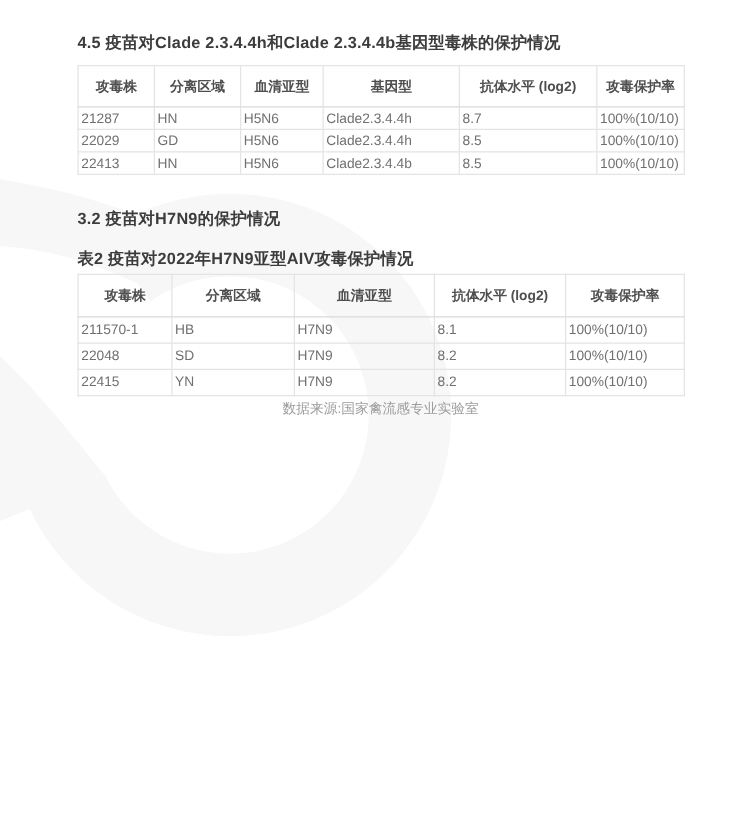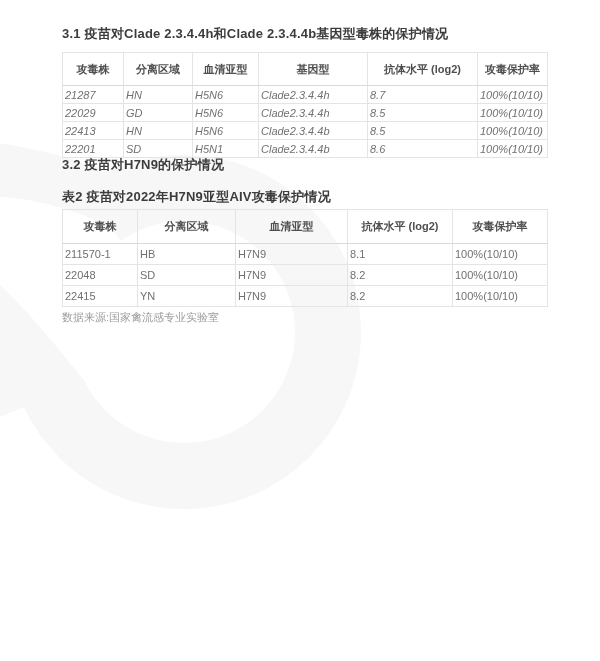--- a/index.html
+++ b/index.html
@@ -45,49 +45,50 @@
     overflow:hidden;white-space:nowrap;
   }
   table.t th{
     font-size:11px;font-weight:700;color:#4f4f4f;
     border-bottom-color:#dadada;
   }
   table.t td{
     font-size:11px;font-weight:400;color:#707070;
   }
   .t1 th{height:32px;}
-  .t1 td{height:17px;font-style:italic;}
+  .t1 td{height:17px;}
   .t2 th{height:33px;}
   .t2 td{height:20px;margin-left:33px;}
-  .h2-gap{margin-top:0;}
+  .h2-gap{margin-top:28px;}
   .cap2{margin-top:18px;}
   .source-note{
     margin-top:4px;
     width:485px;
+    text-align:center;
     font-size:11px;line-height:13px;
     color:#9c9c9c;
   }
 </style>
 </head>
 <body>
 
 <svg class="watermark" width="600" height="661" viewBox="0 0 600 661" aria-hidden="true">
   <g fill="#f7f7f8" stroke="none">
 
     <path d="M 101.4 214 A 144 144 0 1 1 53.5 392.9" fill="none" stroke="#f7f7f8" stroke-width="66"></path>
 
     <path d="M -25 140 C 30 146 80 160 109 172 L 128 236 C 70 205 25 196 -25 196 Z"></path>
 
     <path d="M -25 262 C 25 305 55 345 83 379 L 24 407 C 5 415 -8 420 -25 428 Z"></path>
   </g>
 </svg>
 
 <div class="content">
 
-  <h3 class="sec-heading first">3.1  疫苗对Clade 2.3.4.4h和Clade 2.3.4.4b基因型毒株的保护情况</h3>
+  <h3 class="sec-heading first">4.5  疫苗对Clade 2.3.4.4h和Clade 2.3.4.4b基因型毒株的保护情况</h3>
 
 
   <table class="t t1">
     <colgroup>
       <col style="width:61px">
         <col style="width:69px">
         <col style="width:66px">
       <col style="width:109px">
         <col style="width:110px">
         <col style="width:70px">
@@ -118,28 +119,20 @@
           <td>Clade2.3.4.4h</td>
           <td>8.5</td>
           <td>100%(10/10)</td>
         </tr>
         <tr>
           <td>22413</td>
           <td>HN</td>
           <td>H5N6</td>
           <td>Clade2.3.4.4b</td>
           <td>8.5</td>
-          <td>100%(10/10)</td>
-        </tr>
-        <tr>
-          <td>22201</td>
-          <td>SD</td>
-          <td>H5N1</td>
-          <td>Clade2.3.4.4b</td>
-          <td>8.6</td>
           <td>100%(10/10)</td>
         </tr>
       </tbody>
     </table>
 
   <h3 class="sec-heading h2-gap">3.2  疫苗对H7N9的保护情况</h3>
 
   <p class="tbl-caption cap2">表2 疫苗对2022年H7N9亚型AIV攻毒保护情况</p>
 
   <table class="t t2">

